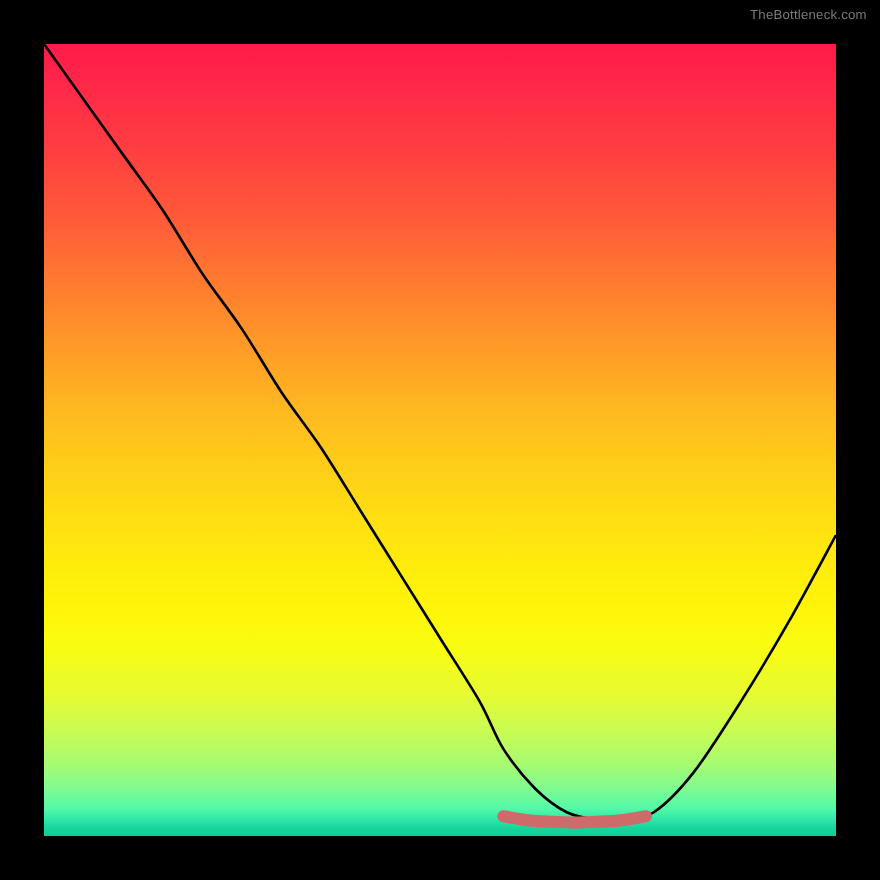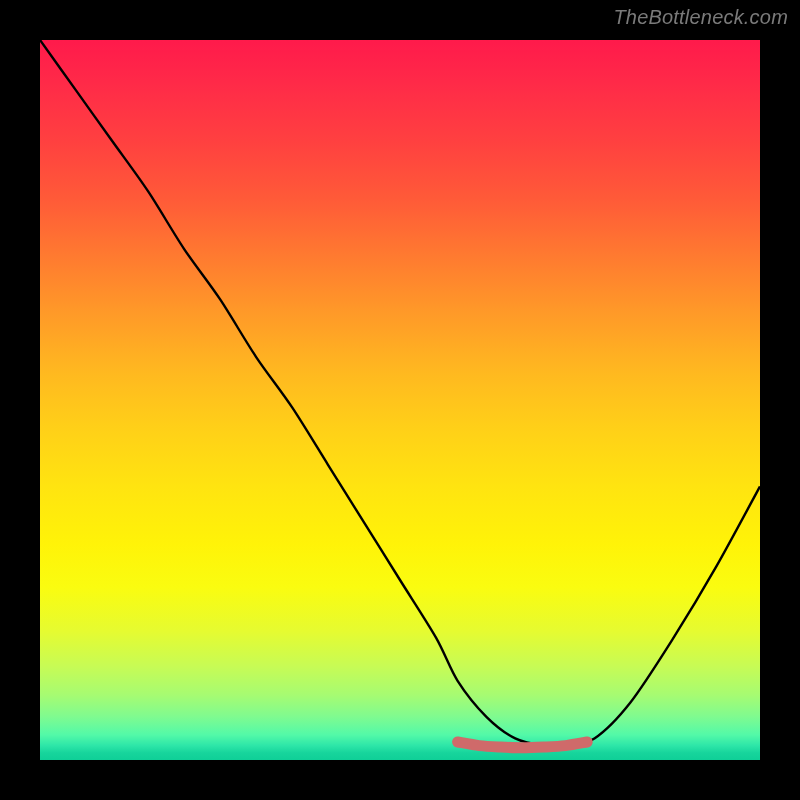--- a/index.html
+++ b/index.html
@@ -15,24 +15,23 @@
     position: relative;
     width: 800px;
     height: 800px;
     background: #000;
   }
   .watermark {
     position: absolute;
     top: 6px;
     right: 12px;
     color: #7a7a7a;
-    font-size: 20px;
+    font-size: 12px;
     letter-spacing: 0.2px;
     z-index: 20;
-    font-style: italic;
   }
   .plot-area {
     position: absolute;
     left: 40px;
     top: 40px;
     width: 720px;
     height: 720px;
     overflow: hidden;
   }
   .gradient {

